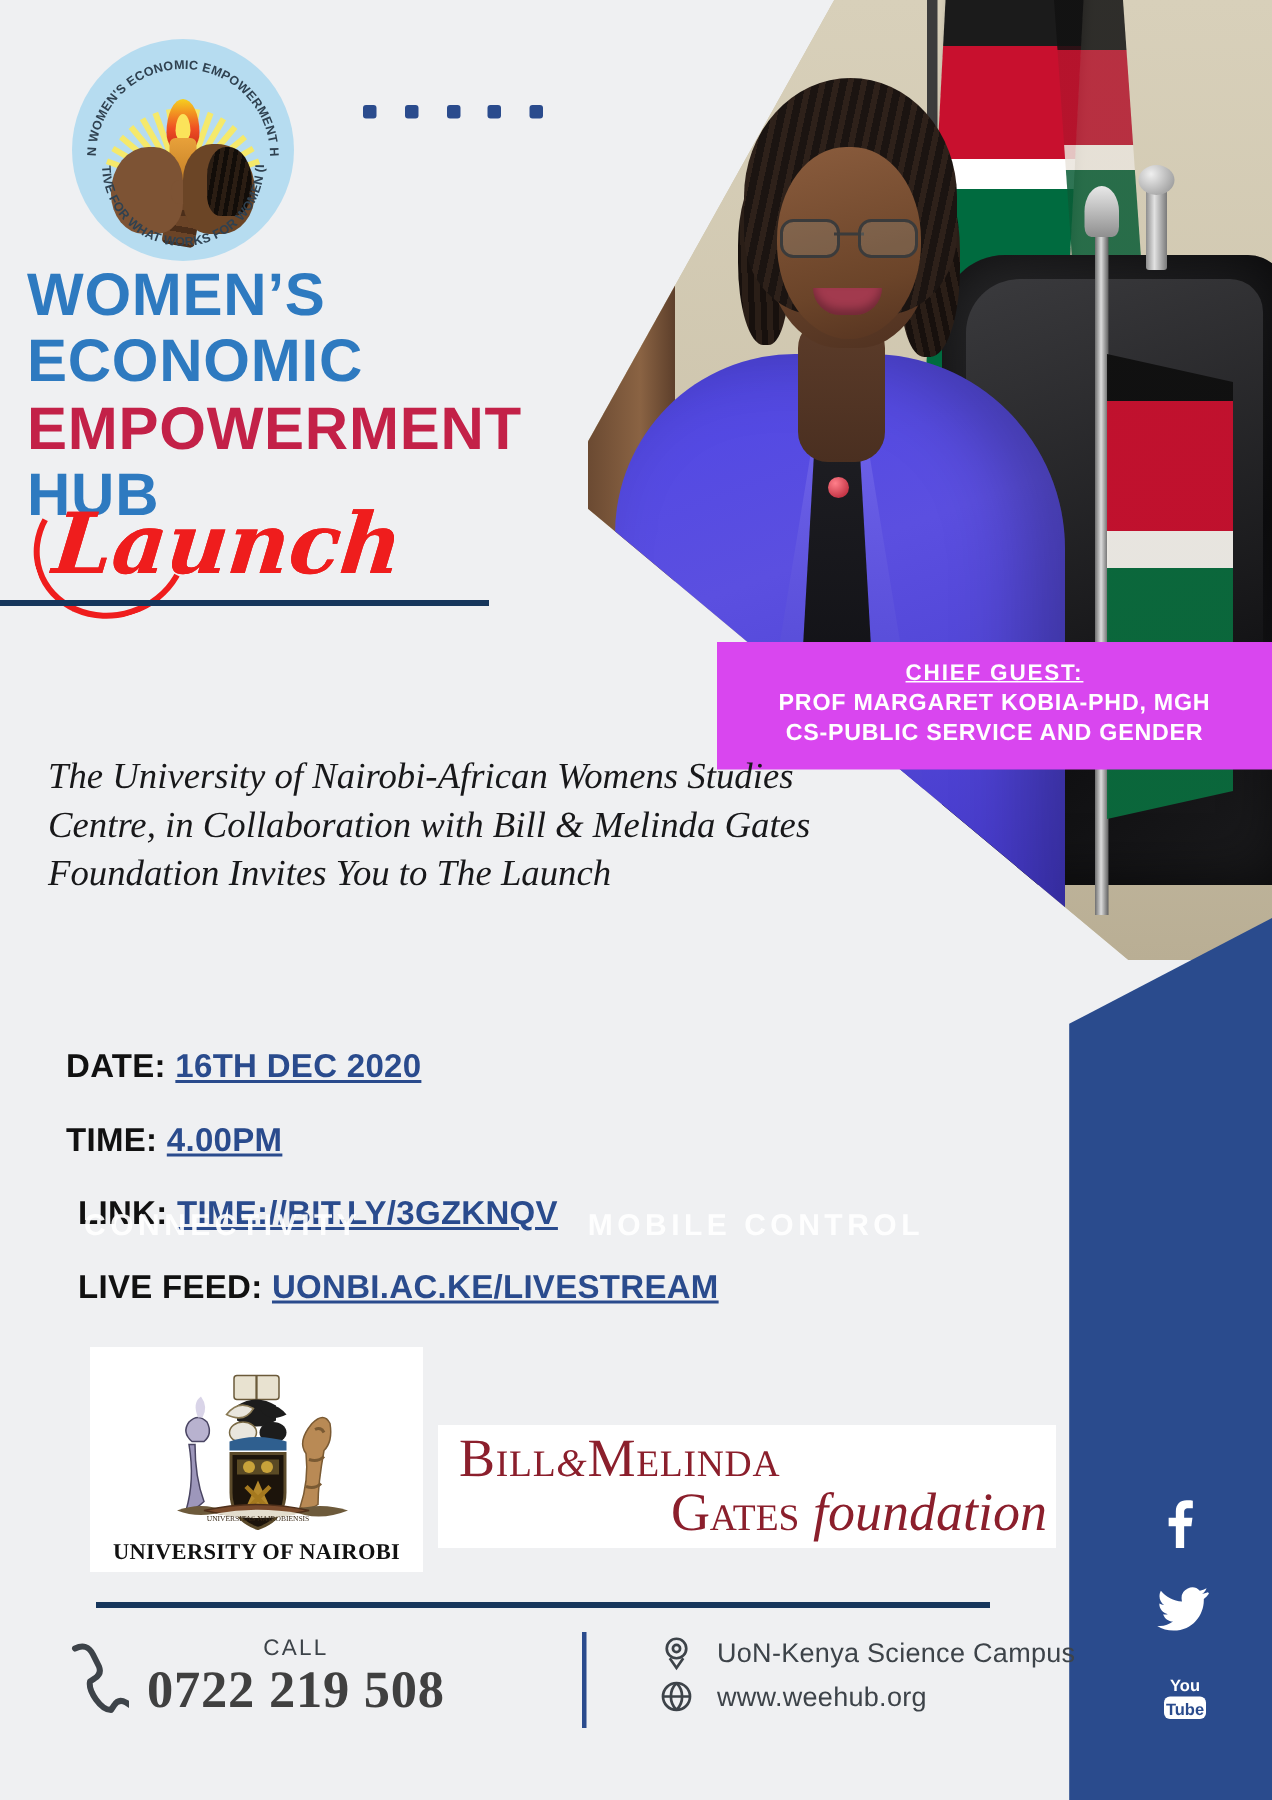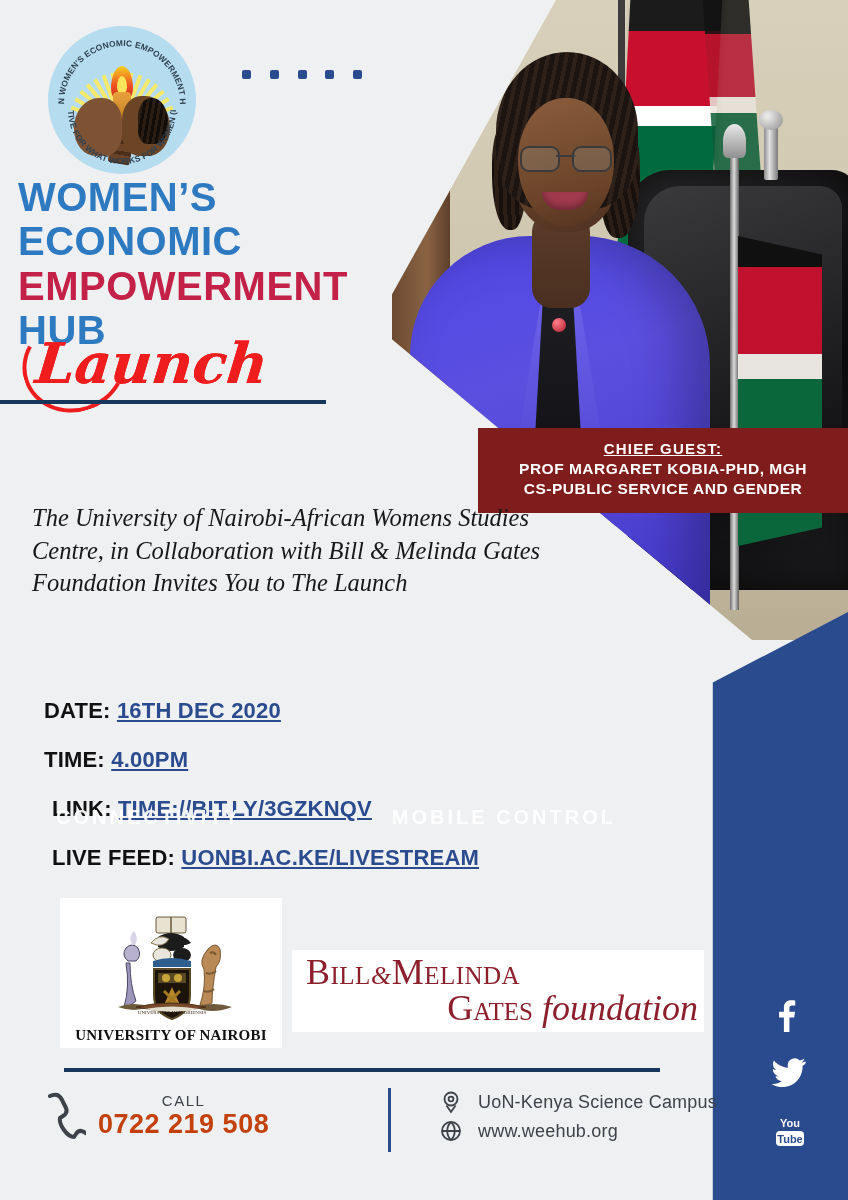--- a/index.html
+++ b/index.html
@@ -89,21 +89,21 @@
      background:linear-gradient(180deg,#0f0f0f 0 10%,#c8102e 10% 38%,#f2efe9 38% 46%,#0a6b3d 46% 100%);
      clip-path:polygon(0 0,100% 6%,100% 94%,0 100%);opacity:.95;}
   .ph-spole{position:absolute;left:338px;top:150px;width:9px;height:460px;
      background:linear-gradient(90deg,#6f6f6f,#dcdcdc 45%,#5f5f5f);}
   .ph-spole:after{content:"";position:absolute;left:-7px;top:-26px;width:23px;height:34px;
      background:linear-gradient(180deg,#e8e8e8,#8f8f8f);border-radius:50% 50% 20% 20%;}
 
   
   .guest{
     position:absolute;left:478px;top:428px;width:370px;
-    background:#7f1d1d;color:#fff;text-align:center;
+    background:#d946ef;color:#fff;text-align:center;
     padding:11px 10px 13px 10px;box-sizing:border-box;
     font-weight:700;letter-spacing:.5px;line-height:1.32;font-size:15.5px;
   }
   .guest .g-title{text-decoration:underline;font-size:15px;letter-spacing:1.2px;}
 
   
   .bluepanel{
     position:absolute;left:640px;top:612px;width:208px;height:588px;background:#2a4b8d;
     clip-path:polygon(35% 12%,100% 0%,100% 100%,35% 100%);
   }
@@ -183,22 +183,22 @@
   .gates .fdn{font-style:italic;}
   .sc{font-variant:small-caps;}
 
   
   .rule2{position:absolute;left:64px;top:1068px;width:596px;height:4px;background:#16365c;}
   .footer{position:absolute;left:36px;top:1086px;width:660px;height:80px;}
   .f-call{position:absolute;left:4px;top:4px;width:260px;display:flex;align-items:center;gap:12px;}
   .f-call .txt{display:flex;flex-direction:column;align-items:center;}
   .f-call .lbl{font-size:15px;color:#3d4349;letter-spacing:1.5px;
     font-family:"Liberation Sans Narrow","Liberation Sans",sans-serif;}
-  .f-call .num{font-size:27px;font-weight:700;color:#c2410c;letter-spacing:.5px;
-    font-family:Liberation Sans, sans-serif;}
+  .f-call .num{font-size:35px;font-weight:700;color:#404040;letter-spacing:.5px;
+    font-family:Liberation Serif, serif;}
   .vline{position:absolute;left:352px;top:2px;width:3px;height:64px;background:#2a4b8d;}
   .f-right{position:absolute;left:404px;top:4px;width:300px;}
   .f-right .r{display:flex;align-items:center;gap:16px;margin-bottom:6px;}
   .f-right .r .t{font-size:18px;color:#3d4349;
     font-family:"Liberation Sans Narrow","Liberation Sans",sans-serif;letter-spacing:.2px;}
   svg{display:block;}
 </style>
 </head>
 <body>
 

